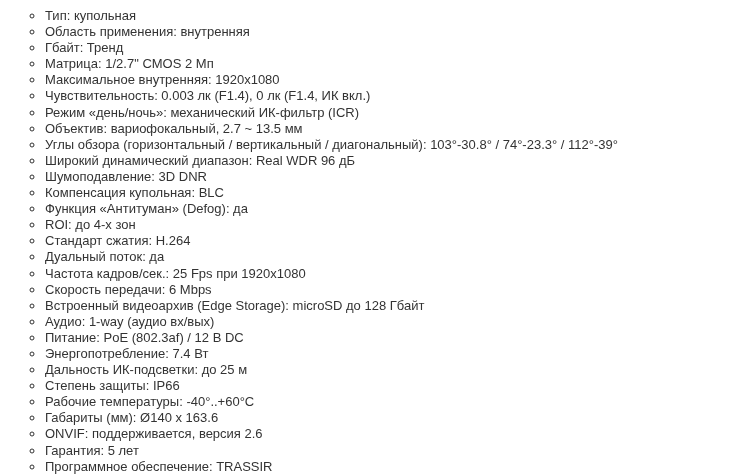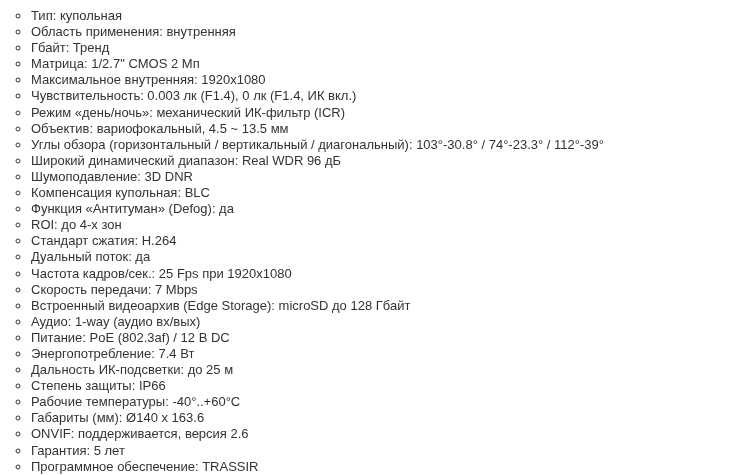--- a/index.html
+++ b/index.html
@@ -10,21 +10,21 @@
   .page {
     width: 738px;
     height: 475px;
     overflow: hidden;
     background: #ffffff;
     box-sizing: border-box;
     padding-top: 8px;
   }
   ul.spec-list {
     margin: 0;
-    padding: 0 0 0 31px;
+    padding: 0 0 0 45px;
     list-style-type: circle;
     font-family: "Liberation Sans", "DejaVu Sans", sans-serif;
     font-size: 13px;
     line-height: 16.1px;
     color: #333333;
   }
   ul.spec-list li {
     white-space: nowrap;
   }
 </style>
@@ -33,31 +33,31 @@
 
 <div class="page">
   <ul class="spec-list">
       <li>Тип: купольная</li>
       <li>Область применения: внутренняя</li>
       <li>Гбайт: Тренд</li>
       <li>Матрица: 1/2.7" CMOS 2 Мп</li>
       <li>Максимальное внутренняя: 1920x1080</li>
       <li>Чувствительность: 0.003 лк (F1.4), 0 лк (F1.4, ИК вкл.)</li>
       <li>Режим «день/ночь»: механический ИК-фильтр (ICR)</li>
-      <li>Объектив: вариофокальный, 4.5 ~ 13.5 мм</li>
+      <li>Объектив: вариофокальный, 2.7 ~ 13.5 мм</li>
       <li>Углы обзора (горизонтальный / вертикальный / диагональный): 103°-30.8° / 74°-23.3° / 112°-39°</li>
       <li>Широкий динамический диапазон: Real WDR 96 дБ</li>
       <li>Шумоподавление: 3D DNR</li>
       <li>Компенсация купольная: BLC</li>
       <li>Функция «Антитуман» (Defog): да</li>
       <li>ROI: до 4-х зон</li>
       <li>Стандарт сжатия: H.264</li>
       <li>Дуальный поток: да</li>
       <li>Частота кадров/сек.: 25 Fps при 1920x1080</li>
-      <li>Скорость передачи: 7 Mbps</li>
+      <li>Скорость передачи: 6 Mbps</li>
       <li>Встроенный видеоархив (Edge Storage): microSD до 128 Гбайт</li>
       <li>Аудио: 1-way (аудио вх/вых)</li>
       <li>Питание: PoE (802.3af) / 12 В DC</li>
       <li>Энергопотребление: 7.4 Вт</li>
       <li>Дальность ИК-подсветки: до 25 м</li>
       <li>Степень защиты: IP66</li>
       <li>Рабочие температуры: -40°..+60°C</li>
       <li>Габариты (мм): Ø140 x 163.6</li>
       <li>ONVIF: поддерживается, версия 2.6</li>
       <li>Гарантия: 5 лет</li>

